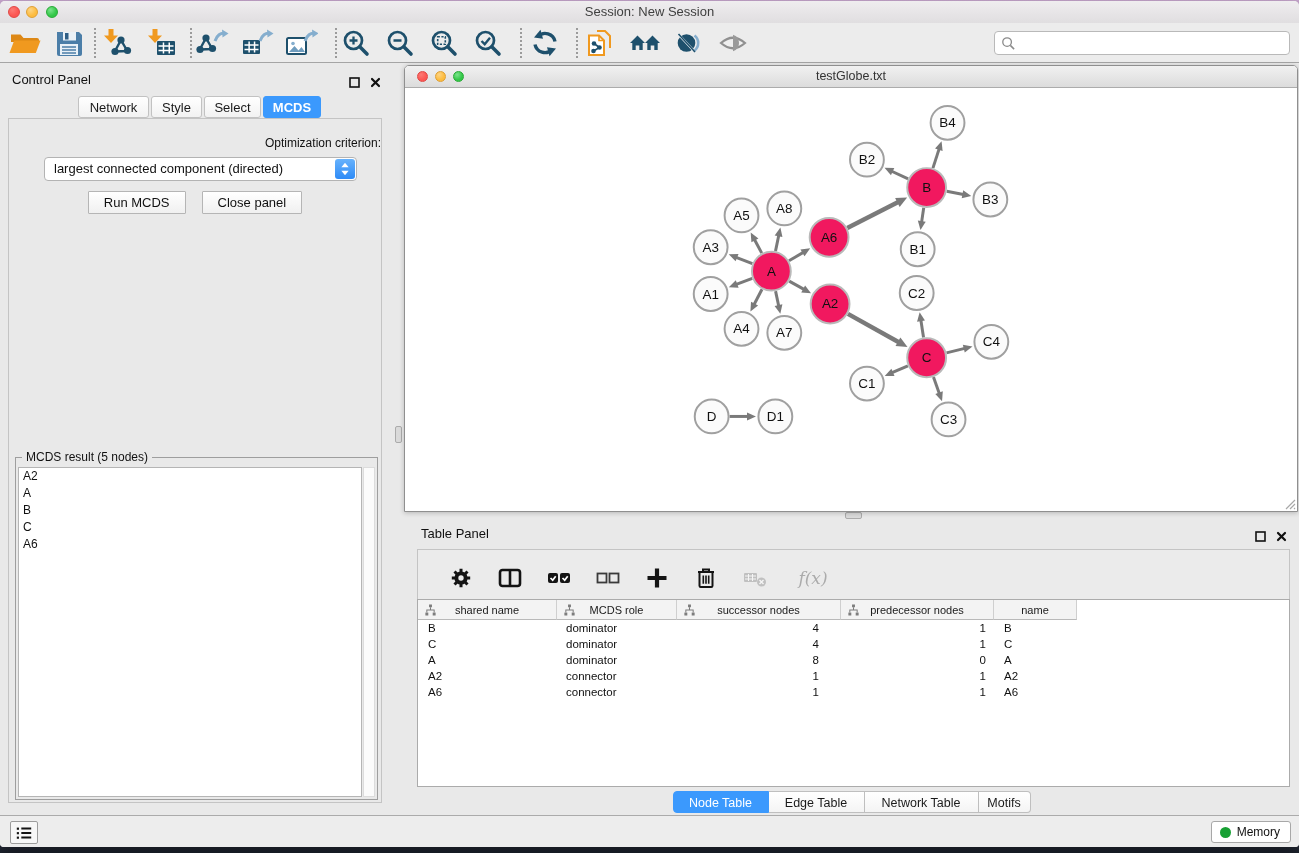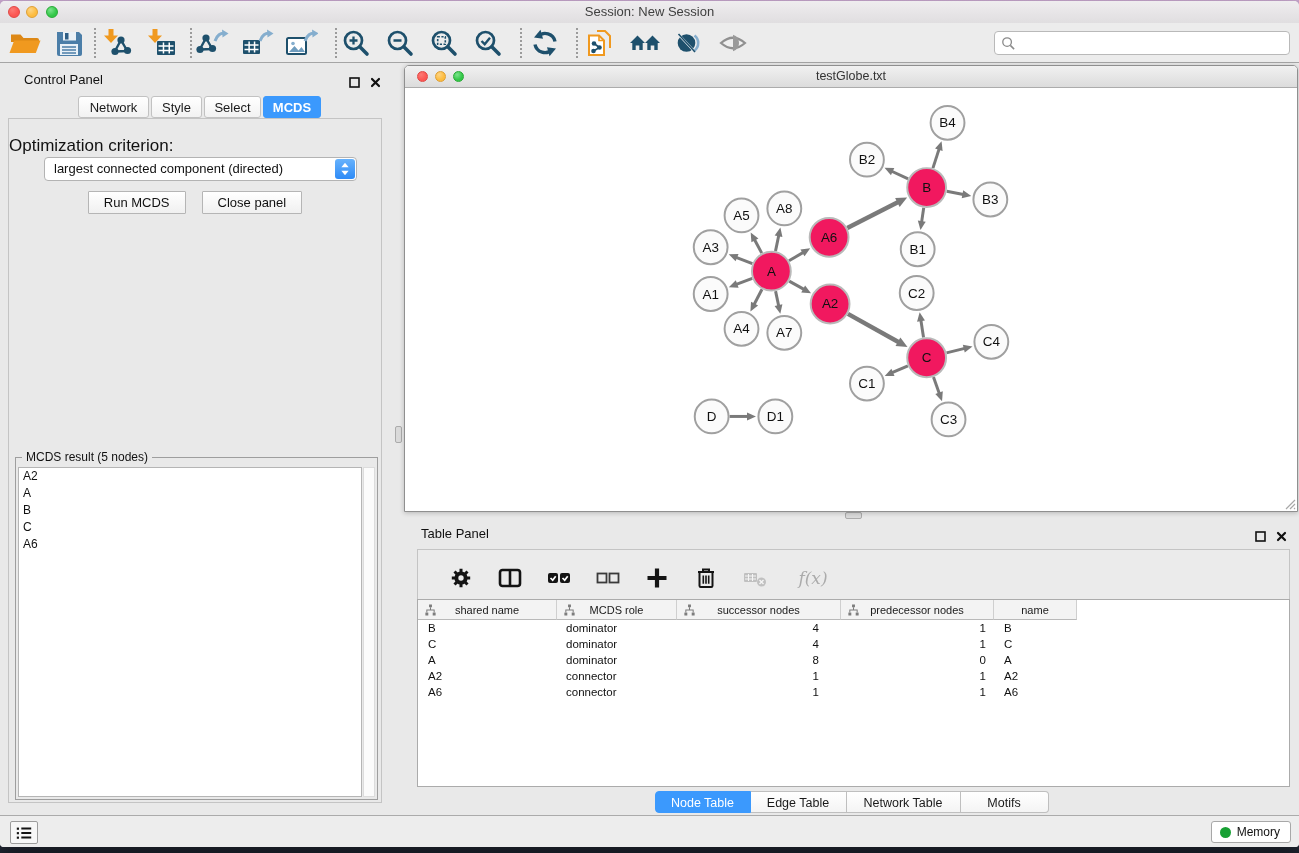--- a/index.html
+++ b/index.html
@@ -27,27 +27,27 @@
   .searchbox svg { width:15px; height:15px; flex:none; }
   .searchbox input { border:none; outline:none; flex:1; font-size:13px; margin-left:4px; background:transparent; font-family:"Liberation Sans",sans-serif; }
 
   
   .wbtns { position:absolute; display:flex; gap:10px; align-items:center; }
   .wbtn { width:11px; height:11px; display:inline-block; }
   .wbtn svg { width:100%; height:100%; }
 
   
   .cp { position:absolute; left:0; top:63px; width:390px; height:752px; }
-  .cp-title { position:absolute; left:24px; top:8px; font-size:13px; color:#111; }
+  .cp-title { position:absolute; left:12px; top:8px; font-size:13px; color:#111; }
   .cp .wbtns { right:9px; top:10px; }
   .cp-tabs { position:absolute; left:78px; top:32px; display:flex; gap:2px; }
   .cptab { height:22px; line-height:22px; text-align:center; font-size:13px; color:#1a1a1a; background:linear-gradient(#FFFFFF,#F2F2F2); border:1px solid #C2C2C2; border-radius:3px; }
   .cptab.sel { background:#3B99FD; border-color:#3B99FD; color:#fff; }
   .cp-body { position:absolute; left:8px; top:54px; right:8px; bottom:13px; background:#E9E9E9; border:1px solid #C4C4C4; }
-  .opt-label { margin-top:17px; text-align:left; font-size:17px; color:#111; }
+  .opt-label { margin-top:17px; text-align:right; font-size:12px; color:#111; }
   .combo { position:absolute; left:35px; top:38px; width:313px; height:24px; background:#fff; border:1px solid #B3B3B3; border-radius:4px; }
   .combo-text { position:absolute; left:9px; top:0; line-height:22px; font-size:13px; color:#111; }
   .combo-step { position:absolute; right:1px; top:1px; bottom:1px; width:20px; border-radius:3px; background:linear-gradient(#67B2FC,#2E8BF7); }
   .combo-step svg { width:100%; height:100%; }
   .btnrow { position:absolute; top:72px; left:0; right:0; display:flex; justify-content:center; gap:16px; }
   .btn { height:23px; line-height:21px; padding:0 15px; font-size:13px; color:#111; background:linear-gradient(#FFFFFF,#F0F0F0); border:1px solid #B5B5B5; border-radius:1px; }
   .groupbox { position:absolute; left:6px; top:338px; right:3px; bottom:2px; border:1px solid #9E9E9E; }
   .gb-legend { position:absolute; top:-8px; left:6px; background:#E9E9E9; padding:0 4px; font-size:12px; color:#111; }
   .result-list { position:absolute; left:2px; top:9px; right:15px; bottom:2px; background:#fff; border:1px solid #B5B5B5; overflow:hidden; }
   .result-item { font-size:12px; line-height:15px; padding:1px 4px; color:#111; }
@@ -599,21 +599,21 @@
             <div class="td ar" style="width: 164px;">1</div>
             <div class="td ar2" style="width: 153px;">1</div>
             <div class="td al" style="width: 83px;">A6</div>
           </div>
         </div>
     </div>
     <div class="tp-tabs" id="bottom-tabs">
         <div class="ttab sel" style="width: 96px;">Node Table</div>
         <div class="ttab" style="width: 96px;">Edge Table</div>
         <div class="ttab" style="width: 114px;">Network Table</div>
-        <div class="ttab" style="width: 88px;">Motifs</div>
+        <div class="ttab" style="width: 52px;">Motifs</div>
       </div>
   </div>
 
   <div class="status">
     <div class="status-btn">
       <svg viewBox="0 0 22 20">
           <path d="M8 5 H19 M8 10 H19 M8 15 H19" stroke="#141414" stroke-width="2.2"></path>
           <rect x="3" y="4" width="2.4" height="2.4" fill="#141414"></rect>
           <rect x="3" y="9" width="2.4" height="2.4" fill="#141414"></rect>
           <rect x="3" y="14" width="2.4" height="2.4" fill="#141414"></rect>

